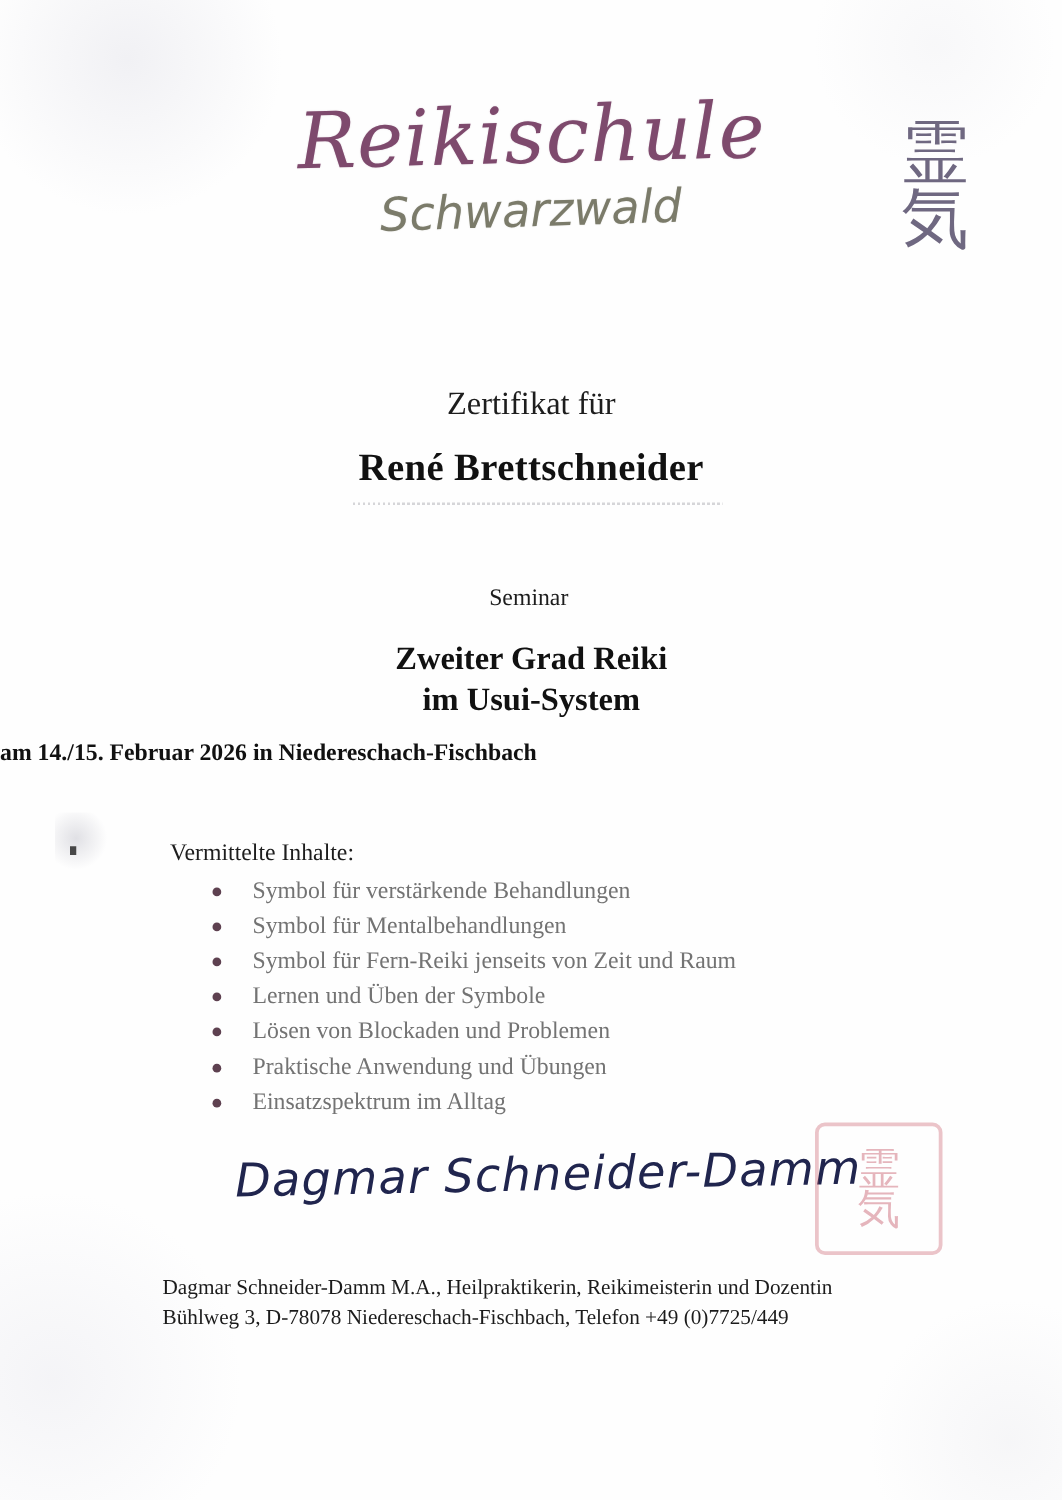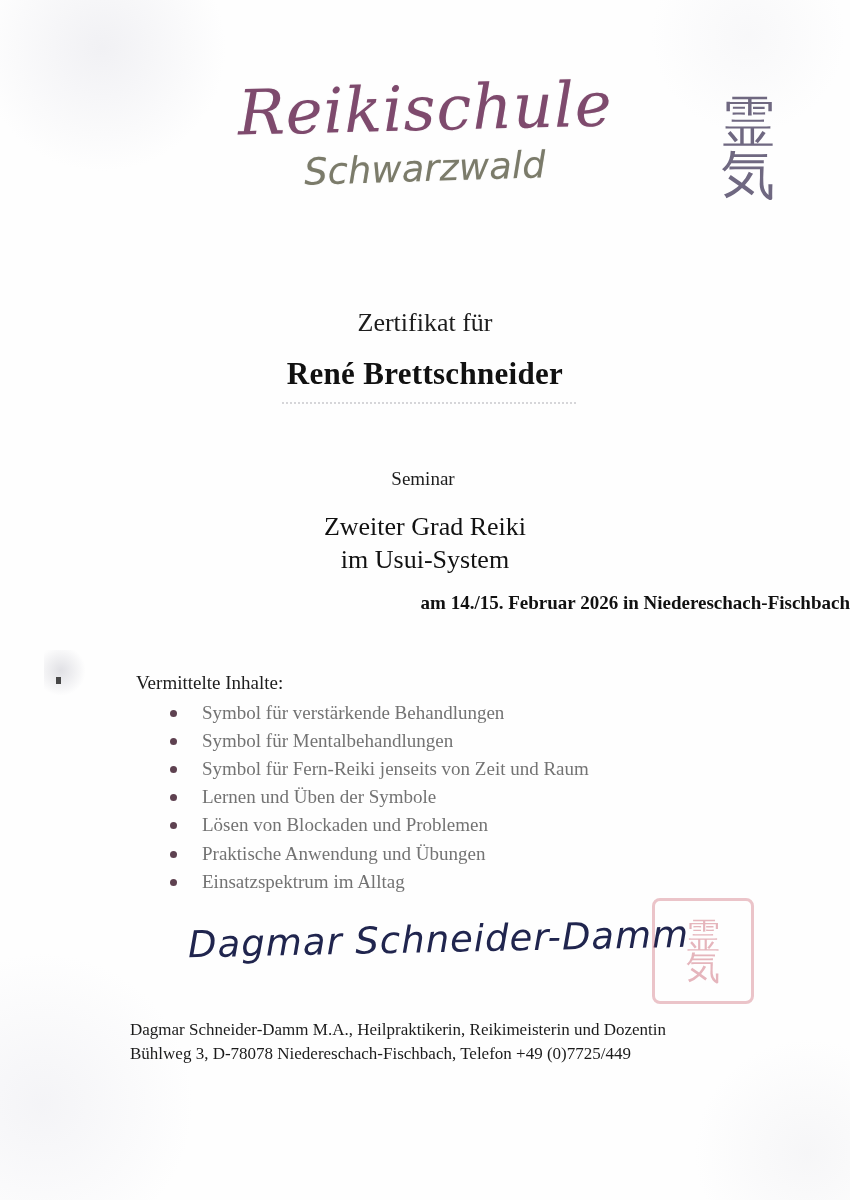--- a/index.html
+++ b/index.html
@@ -119,34 +119,33 @@
     text-align: center;
     font-size: 19px;
     color: #1d1d1d;
   }
   .seminar-title {
     position: absolute;
     left: 0; right: 0;
     top: 510px;
     text-align: center;
     font-size: 26px;
-    font-weight: normal;
+    font-weight: bold;
     line-height: 1.28;
     color: #111111;
   }
   .seminar-title .l2 { display: block; }
   .seminar-date {
     position: absolute;
     left: 0; right: 0;
     top: 592px;
-    text-align: right;
+    text-align: left;
     font-size: 19px;
     font-weight: bold;
     color: #111111;
-    margin-left: 21px;
   }
 
   
   .contents {
     position: absolute;
     left: 136px;
     top: 672px;
     width: 560px;
   }
   .contents-heading {

